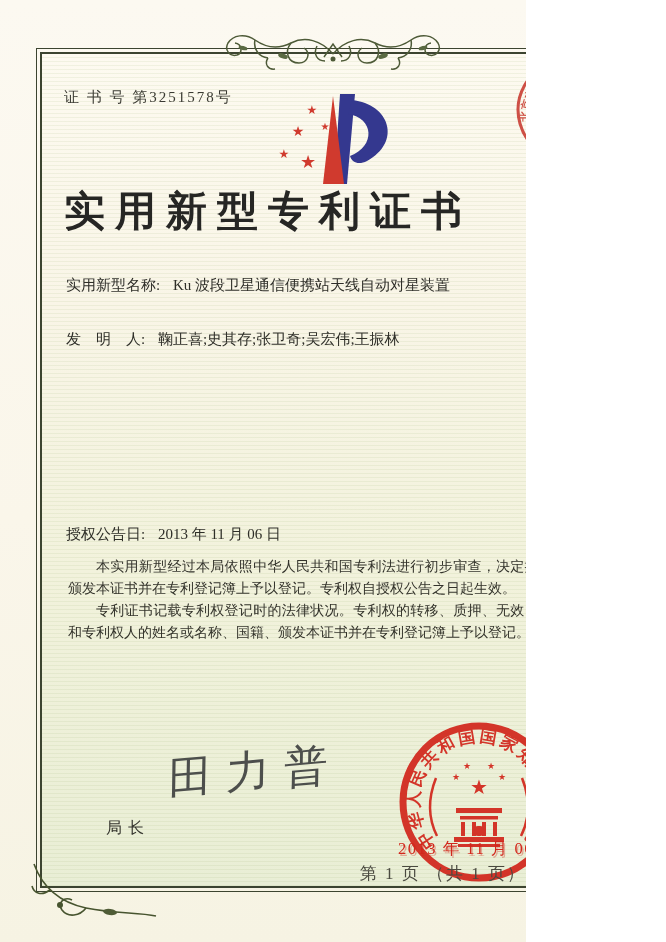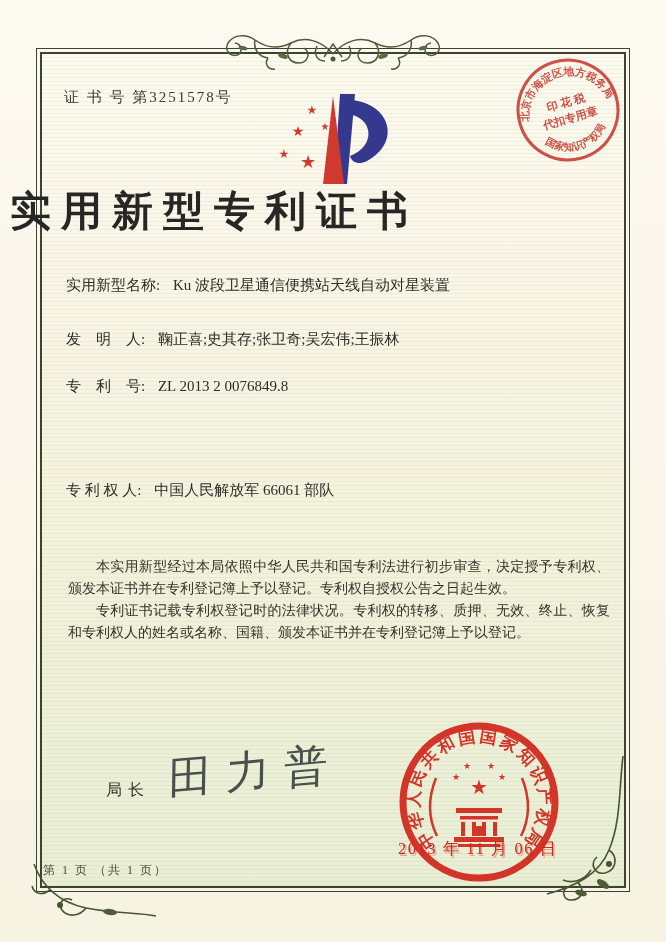--- a/index.html
+++ b/index.html
@@ -2,65 +2,65 @@
 <html><head>
 <meta charset="utf-8">
 <style>
   * { margin:0; padding:0; box-sizing:border-box; }
   html,body { width:666px; height:942px; }
   body {
     font-family: "Liberation Serif", "DejaVu Serif", serif;
     background:#ffffff;
   }
   .page {
-    position:relative; width:666px; height:942px; overflow:hidden;
+    position:relative; width:526px; height:942px; overflow:hidden;
     background: linear-gradient(180deg,#fcf9f1 0%, #faf6ea 55%, #f6f3e3 100%);
   }
   .frame {
     position:absolute; left:40px; top:52px; width:586px; height:836px;
     border:2px solid #3c4430; outline:1px solid #3c4430; outline-offset:3px;
     background: linear-gradient(180deg,#fdfaf0 0%, #f9f5e7 30%, #f2f2dc 62%, #e9eed5 100%);
   }
   .frame::before {
     content:""; position:absolute; inset:0; pointer-events:none;
     background: repeating-linear-gradient(0deg, rgba(150,175,110,0.12) 0 1px, transparent 1px 4px);
   }
   .cert-no {
     position:absolute; left:64px; top:88px; font-size:15px; letter-spacing:2px;
     color:#3b3b33;
   }
   .title {
-    position:absolute; left:0; right:0; top:184px; text-align:left;
+    position:absolute; left:0; right:0; top:184px; text-align:center;
     font-size:41px; font-weight:700; letter-spacing:10px; color:#262624;
     text-indent:10px;
   }
   .row { position:absolute; left:66px; width:545px; font-size:15px; color:#2e2e28; white-space:nowrap; }
   .row .flabel { display:inline-block; }
   .row .fvalue { margin-left:9px; }
   .r0{top:276px} .r1{top:330px} .r2{top:377px} .r3{top:430px} .r4{top:481px} .r5{top:525px}
   .paras { position:absolute; left:68px; top:556px; width:542px; }
   .paras p {
     font-size:14px; line-height:1.58; color:#33332b; text-align:justify; text-indent:2em;
   }
-  .director { position:absolute; left:106px; top:780px; font-size:16px; letter-spacing:6px; color:#33332c;text-align:right; }
+  .director { position:absolute; left:106px; top:818px; font-size:16px; letter-spacing:6px; color:#33332c;text-align:right; }
   .signature {
     position:absolute; left:168px; top:742px; font-size:44px; letter-spacing:14px;
     color:#3c3e3e; transform: rotate(-5deg) skewX(-6deg); opacity:.9; white-space:nowrap;
   }
   .tax-stamp { position:absolute; left:512px; top:54px; transform: rotate(-16deg); opacity:.88; }
   .logo { position:absolute; left:262px; top:92px; }
   .seal { position:absolute; left:394px; top:716px; opacity:.93; }
   .seal-date {
     position:absolute; left:398px; top:838px; width:220px; font-size:16.5px;
     letter-spacing:1.5px; color:#d2271c; white-space:nowrap; z-index:5;
     text-shadow: 1.5px 1.5px 0 rgba(210,39,28,.35);
   }
   .footer {
-    position:absolute; left:0; right:0; top:862px; text-align:left;
-    font-size:12px; letter-spacing:2px; color:#4a4a40;padding-left:43px;
+    position:absolute; left:0; right:0; top:862px; text-align:right;
+    font-size:17px; letter-spacing:2px; color:#4a4a40;padding-left:43px;
   }
   .top-flourish { position:absolute; left:203px; top:30px; }
   .corner-br { position:absolute; left:533px; top:752px; }
   .corner-bl { position:absolute; left:30px; top:856px; }
 </style>
 </head>
 <body>
 
 <div class="page">
 
@@ -139,27 +139,23 @@
   <div class="title">实用新型专利证书</div>
 
   <div class="row r0">
     <span class="flabel">实用新型名称:</span>
     <span class="fvalue">Ku 波段卫星通信便携站天线自动对星装置</span>
   </div>
   <div class="row r1">
     <span class="flabel">发　明　人:</span>
     <span class="fvalue">鞠正喜;史其存;张卫奇;吴宏伟;王振林</span>
   </div>
-  <div class="row r2">
-    <span class="flabel">专　利　号:</span>
-    <span class="fvalue">ZL 2013 2 0076849.8</span>
-  </div>
-  <div class="row r4">
-    <span class="flabel">专 利 权 人:</span>
-    <span class="fvalue">中国人民解放军 66061 部队</span>
+  <div class="row r5">
+    <span class="flabel">授权公告日:</span>
+    <span class="fvalue">2013 年 11 月 06 日</span>
   </div>
 
   <div class="paras">
     <p>本实用新型经过本局依照中华人民共和国专利法进行初步审查，决定授予专利权、颁发本证书并在专利登记簿上予以登记。专利权自授权公告之日起生效。</p>
     <p>专利证书记载专利权登记时的法律状况。专利权的转移、质押、无效、终止、恢复和专利权人的姓名或名称、国籍、颁发本证书并在专利登记簿上予以登记。</p>
   </div>
 
   <div class="director">局长</div>
   <div class="signature">田力普</div>
 

